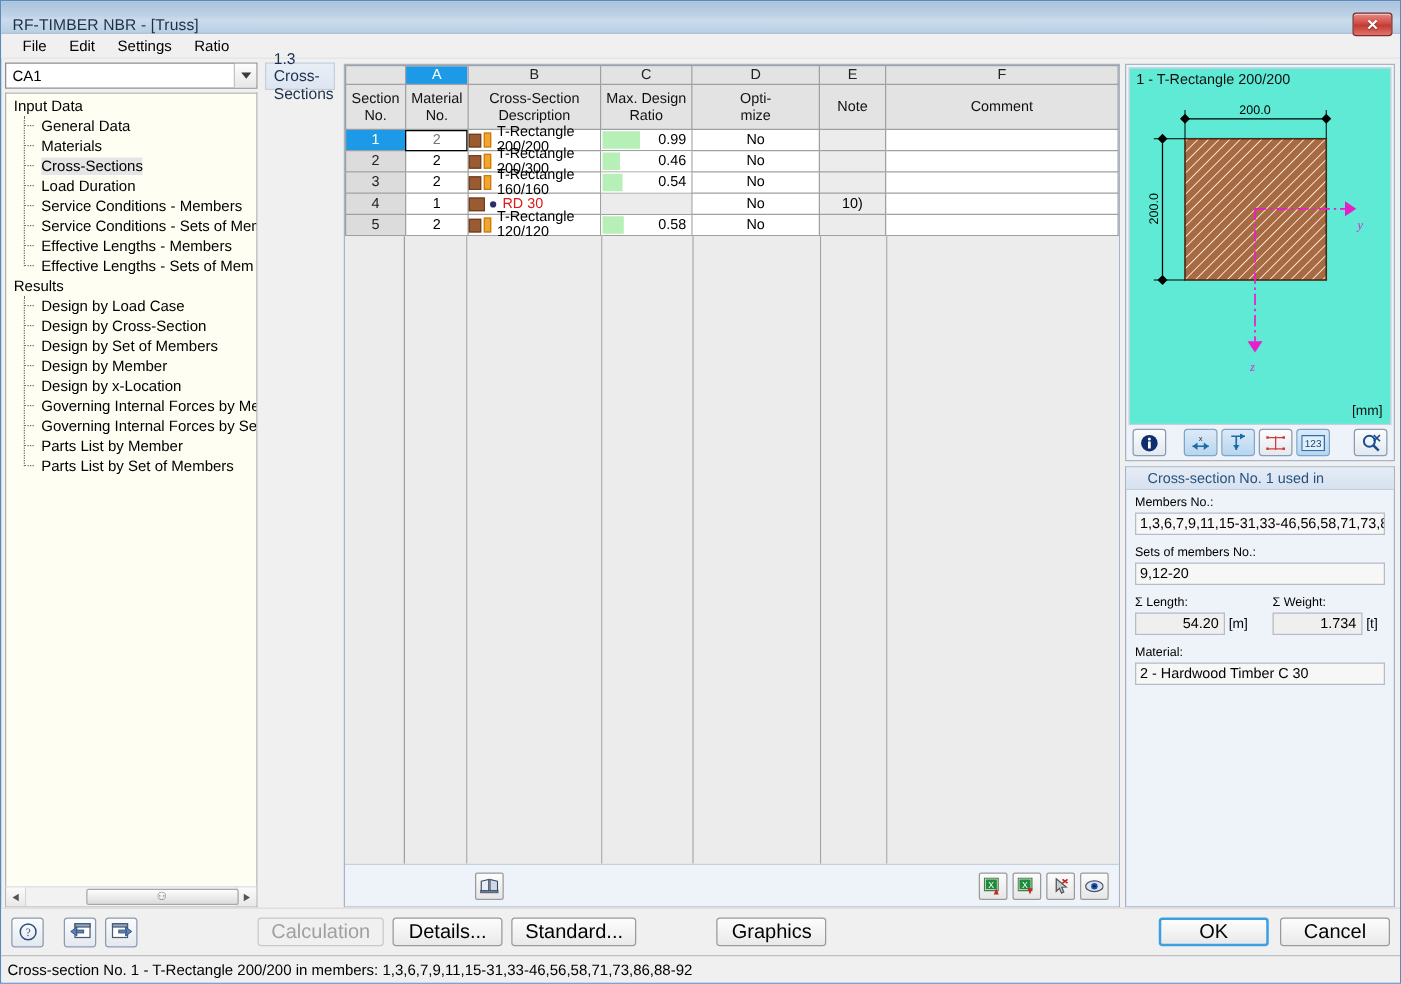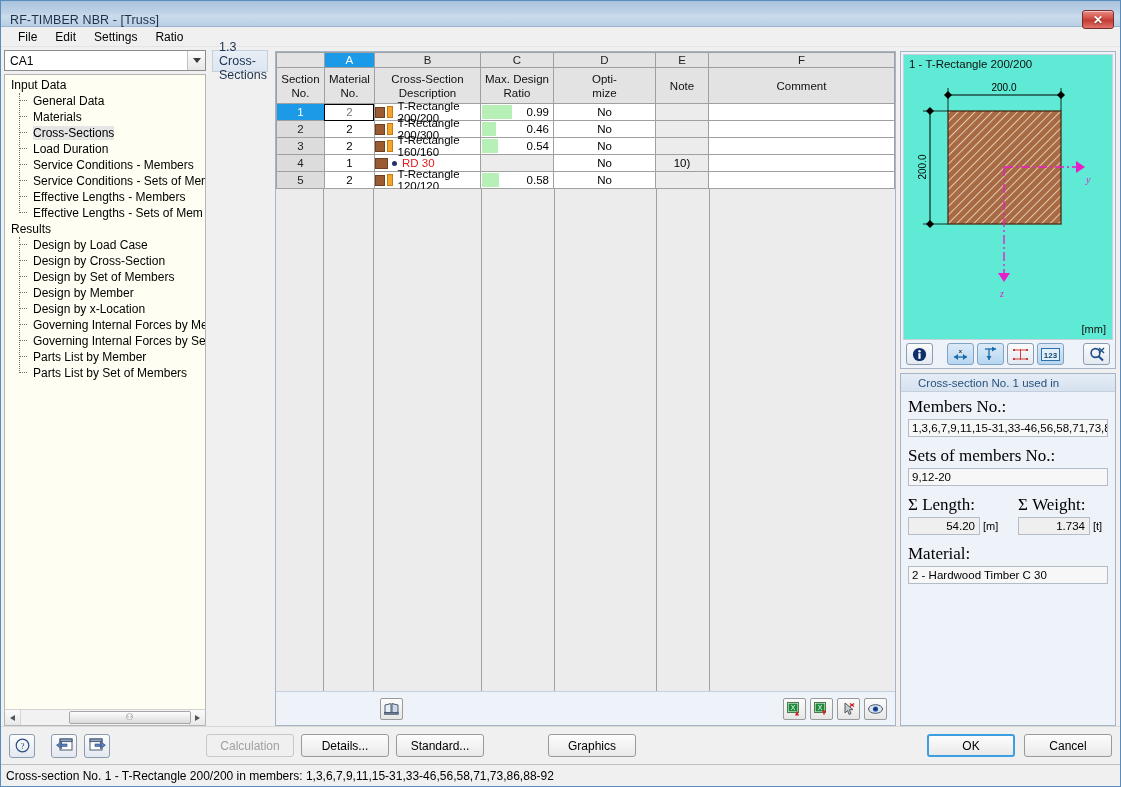--- a/index.html
+++ b/index.html
@@ -190,32 +190,32 @@
   }
   .gfxcanvas { flex:1; background:#5eead4; border:1px solid #c9cfd9; position:relative; overflow:hidden; }
   .gfxcanvas .cstitle { position:absolute; left:5px; top:3px; font-size:11.5px; color:#111; }
   .gfxcanvas .unit { position:absolute; right:6px; bottom:4px; font-size:11px; color:#111; }
   .gfxtools { height:26px; flex:0 0 26px; display:flex; align-items:center; gap:3px; padding:2px 3px 0 3px; }
   .gbtn {
     width:27px;height:22px;border:1px solid #8b9bb0;border-radius:3px;
     background:linear-gradient(to bottom,#fbfcfd,#e3e9f0);
     display:flex;align-items:center;justify-content:center;cursor:pointer;
   }
-  .gbtn.blue { background:linear-gradient(to bottom,#dceaf8,#b7d6f0); border-color:#7fa4c6;font-weight:bold; }
+  .gbtn.blue { background:linear-gradient(to bottom,#dceaf8,#b7d6f0); border-color:#7fa4c6; }
   .gbtn.last { margin-left:auto; }
   .infopanel {
     flex:1; border:1px solid #a6b4c6; background:#eef2f9; position:relative; min-height:0;
   }
   .infohdr {
     height:18px; background:linear-gradient(to bottom,#e4ecf6,#d7e2ef);
     border-bottom:1px solid #c3cfdd;
     font-size:11.5px; color:#27527d; display:flex; align-items:center; padding-left:17px;
   }
   .infobody { padding:5px 7px 0 7px; }
-  .flabel { font-size:17px; color:#000; margin-bottom:2px;font-family:Liberation Serif, serif; }
+  .flabel { font-size:10px; color:#000; margin-bottom:2px; }
   .ftext {
     height:18px; border:1px solid #b4bcc7; background:#f7f7f7;
     font-size:11.5px; display:flex; align-items:center; padding-left:3px;
     overflow:hidden; white-space:nowrap; color:#000;
   }
   .gap { height:9px; }
   .tworow { display:flex; gap:20px; }
   .tworow > div { flex:1; }
   .numrow { display:flex; align-items:center; gap:3px; }
   .numfield {
@@ -228,21 +228,21 @@
   .footer {
     height:38px; flex:0 0 38px; background:#f0f0f0;
     border-top:1px solid #d9d9d9;
     display:flex; align-items:center; position:relative; padding:0 8px;
   }
   .footer .grp { display:flex; gap:7px; align-items:center; }
   .fbtn {
     height:23px; min-width:88px; padding:0 10px;
     border:1px solid #9a9a9a; border-radius:3px;
     background:linear-gradient(to bottom,#fdfdfd,#e9e9e9);
-    font-size:12px; display:flex;align-items:center;justify-content:center;
+    font-size:16px; display:flex;align-items:center;justify-content:center;
     cursor:pointer; color:#000;
   }
   .fbtn.disabled { color:#a0a0a0; border-color:#c8c8c8; background:#f0f0f0; }
   .fbtn.primary { border:2px solid #3c9fe0; border-radius:3px; }
   .sqbtn {
     width:26px;height:24px;border:1px solid #8b9bb0;border-radius:3px;
     background:linear-gradient(to bottom,#fbfcfd,#e3e9f0);
     display:flex;align-items:center;justify-content:center;cursor:pointer;
   }
   .statusbar {

